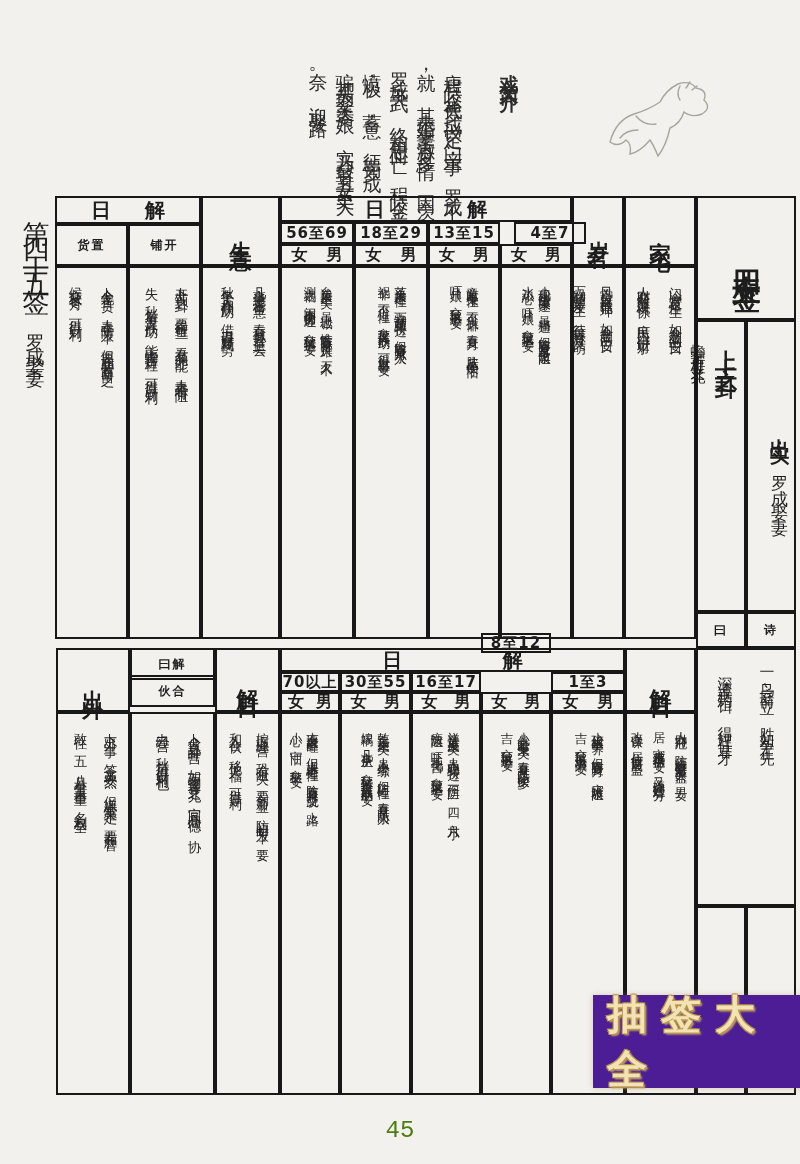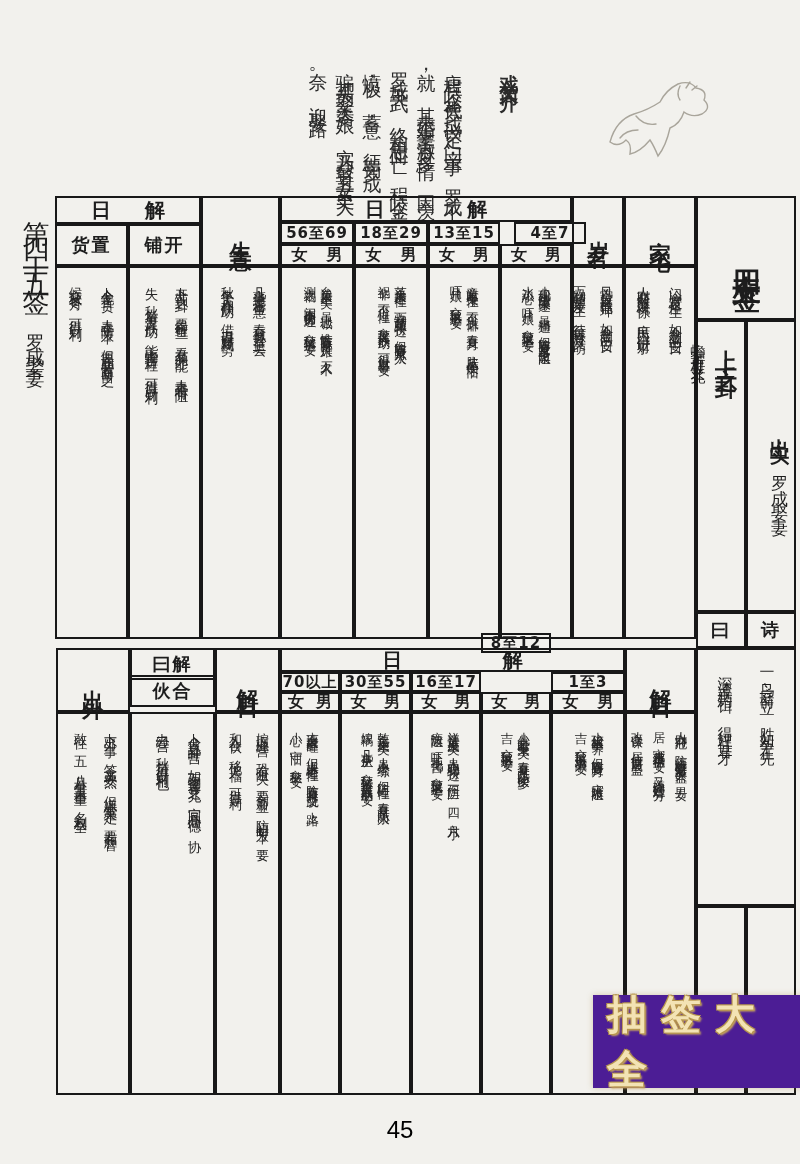--- a/index.html
+++ b/index.html
@@ -23,21 +23,21 @@
   .body2{font-size:13.5px;letter-spacing:3px;line-height:32px;}
   .body2n{font-size:13.5px;letter-spacing:3px;line-height:30px;}
   .body2s{font-size:13px;letter-spacing:3px;line-height:27px;}
   .body3{font-size:12.5px;letter-spacing:2px;line-height:22px;}
   .agecell{font-size:12.5px;letter-spacing:2px;line-height:16.5px;padding:8px 1px;}
   
   .hlabel{writing-mode:vertical-rl;font-weight:bold;font-size:22px;letter-spacing:8px;}
   .spanhdr{display:flex;justify-content:space-evenly;align-items:center;font-weight:bold;font-size:20px;}
   .rangehdr{font-weight:bold;font-size:15px;letter-spacing:1px;}
   .sexrow{display:flex;justify-content:space-around;align-items:center;font-weight:bold;font-size:16px;}
-  .smallhdr{font-weight:bold;font-size:18px;letter-spacing:2px;}
+  .smallhdr{font-weight:bold;font-size:12px;letter-spacing:2px;}
   
   .story{
     writing-mode:vertical-rl;font-size:19px;letter-spacing:7px;line-height:27px;
     white-space:pre-line;color:#2a2a2a;
   }
   .story .story-hd{font-weight:bold;}
   .story p{margin:0;}
   .story p + p{margin-right:2px;}
   
   .margin-title{writing-mode:vertical-rl;text-align:start;}
@@ -57,21 +57,21 @@
   .wm{
     background:#4c1d95;display:flex;align-items:center;justify-content:center;
     box-shadow:0 0 6px rgba(160,130,60,.35);
     margin-left:48px;
   }
   .wm span{
     font-weight:bold;font-size:40px;letter-spacing:14px;color:#f3e3b4;
     text-shadow:-1px -1px 0 #b6954e,1px -1px 0 #b6954e,-1px 1px 0 #b6954e,1px 1px 0 #b6954e,2px 2px 2px #c9a75f;
     padding-left:14px;
   }
-  .pagenum{font-family:Liberation Sans, sans-serif;font-size:24px;color:#000000;}
+  .pagenum{font-family:Liberation Mono, monospace;font-size:24px;color:#4d7c0f;}
 </style>
 </head>
 <body>
 
 <div class="abs story" style="left:58px;top:58px;width:492px;height:140px;">
   <p class="story-hd">戏文简介</p>
   <p>唐程咬金代罗成议定一门亲事，罗成不就，其未婚妻美淑且多情，因羡罗成英武，终相思而亡。程咬金愤极，蓄意，惩罚罗成，骗其为娶美姿娘，实乃替娶丑女史大奈。迎娶路</p>
 </div>
 
 <div class="abs" style="left:596px;top:68px;width:128px;height:104px;">

